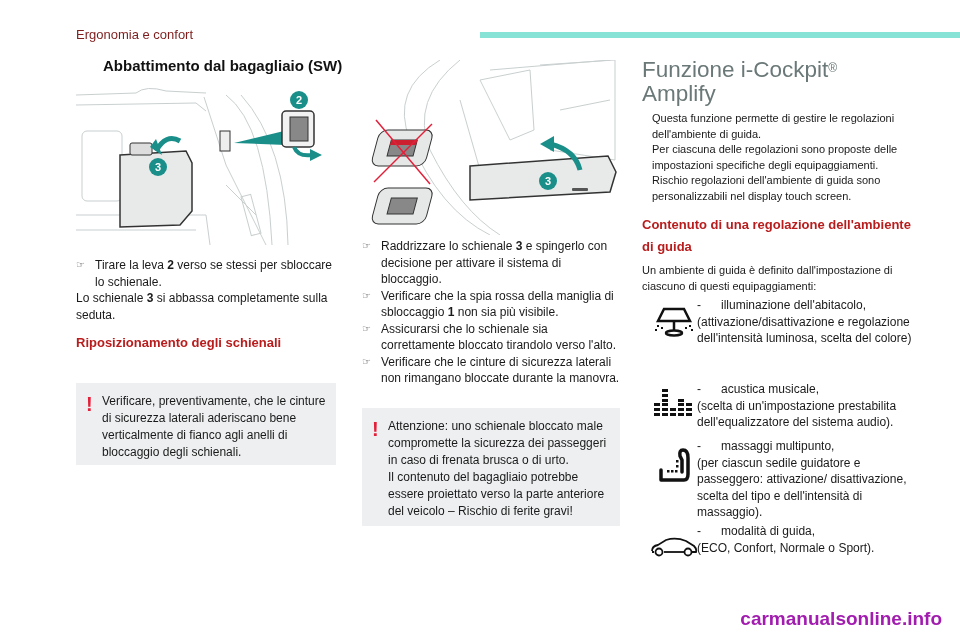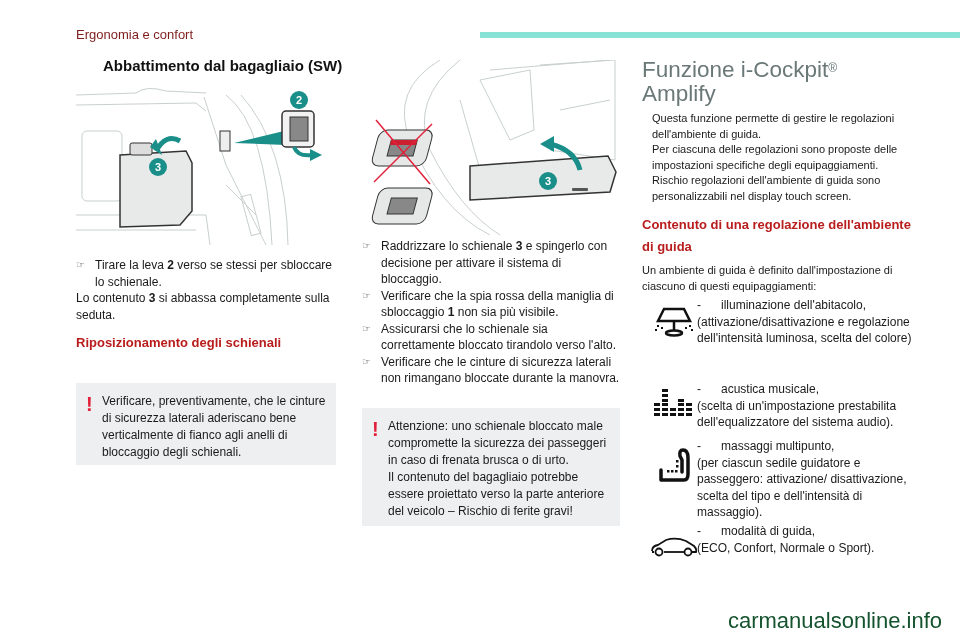--- a/index.html
+++ b/index.html
@@ -24,21 +24,21 @@
 
     .illus { position: absolute; overflow: hidden; }
     .badge { position: absolute; width: 18px; height: 18px; border-radius: 50%; background: #1a8f8a; color: #fff; font-weight: bold; font-size: 11px; text-align: center; line-height: 18px; }
 
     .equip { position: absolute; left: 640px; width: 280px; }
     .equip .icon { position: absolute; left: 0; }
     .equip .txt { position: absolute; left: 57px; font-size: 12px; line-height: 16.5px; }
     .equip .dash { display: inline-block; width: 24px; }
 
     .page-num { position: absolute; left: 14px; top: 646px; font-size: 10px; color: #557070; }
-    .watermark { position: absolute; right: 18px; top: 608px; font-size: 22px; color: #14532d; letter-spacing: 0px; }
+    .watermark { position: absolute; right: 18px; top: 608px; font-size: 19px; color: #a21caf; letter-spacing: 0px; font-weight: bold; }
   </style>
 </head>
 <body>
 
 <div class="running-header">Ergonomia e confort</div>
 <div class="header-bar"></div>
 
 <div class="h-sub" style="left:76px; top:57px;margin-left:27px;">Abbattimento dal bagagliaio (SW)</div>
 
 <div class="illus" style="left:76px; top:85px; width:262px; height:162px;">
@@ -74,21 +74,21 @@
   <div class="badge" style="left:214px; top:6px;">2</div>
   <div class="badge" style="left:73px; top:73px;">3</div>
 </div>
 
 <div class="para" style="left:76px; top:257px; width:262px;">
   <div class="bullet">
     <span class="hand">☞</span>
     <span>Tirare la leva </span><b>2</b><span> verso se stessi per sbloccare lo schienale.</span>
   </div>
   <div>
-    <span>Lo contenuto </span><b>3</b><span> si abbassa completamente sulla seduta.</span>
+    <span>Lo schienale </span><b>3</b><span> si abbassa completamente sulla seduta.</span>
   </div>
 </div>
 
 <div class="h-big" style="left:76px; top:332px; width:262px;">Riposizionamento degli schienali</div>
 
 <div class="warn" style="left:76px; top:383px; width:260px; height:82px;">
   <span class="excl">!</span>
   <span>Verificare, preventivamente, che le cinture di sicurezza laterali aderiscano bene verticalmente di fianco agli anelli di bloccaggio degli schienali.</span>
 </div>
 

